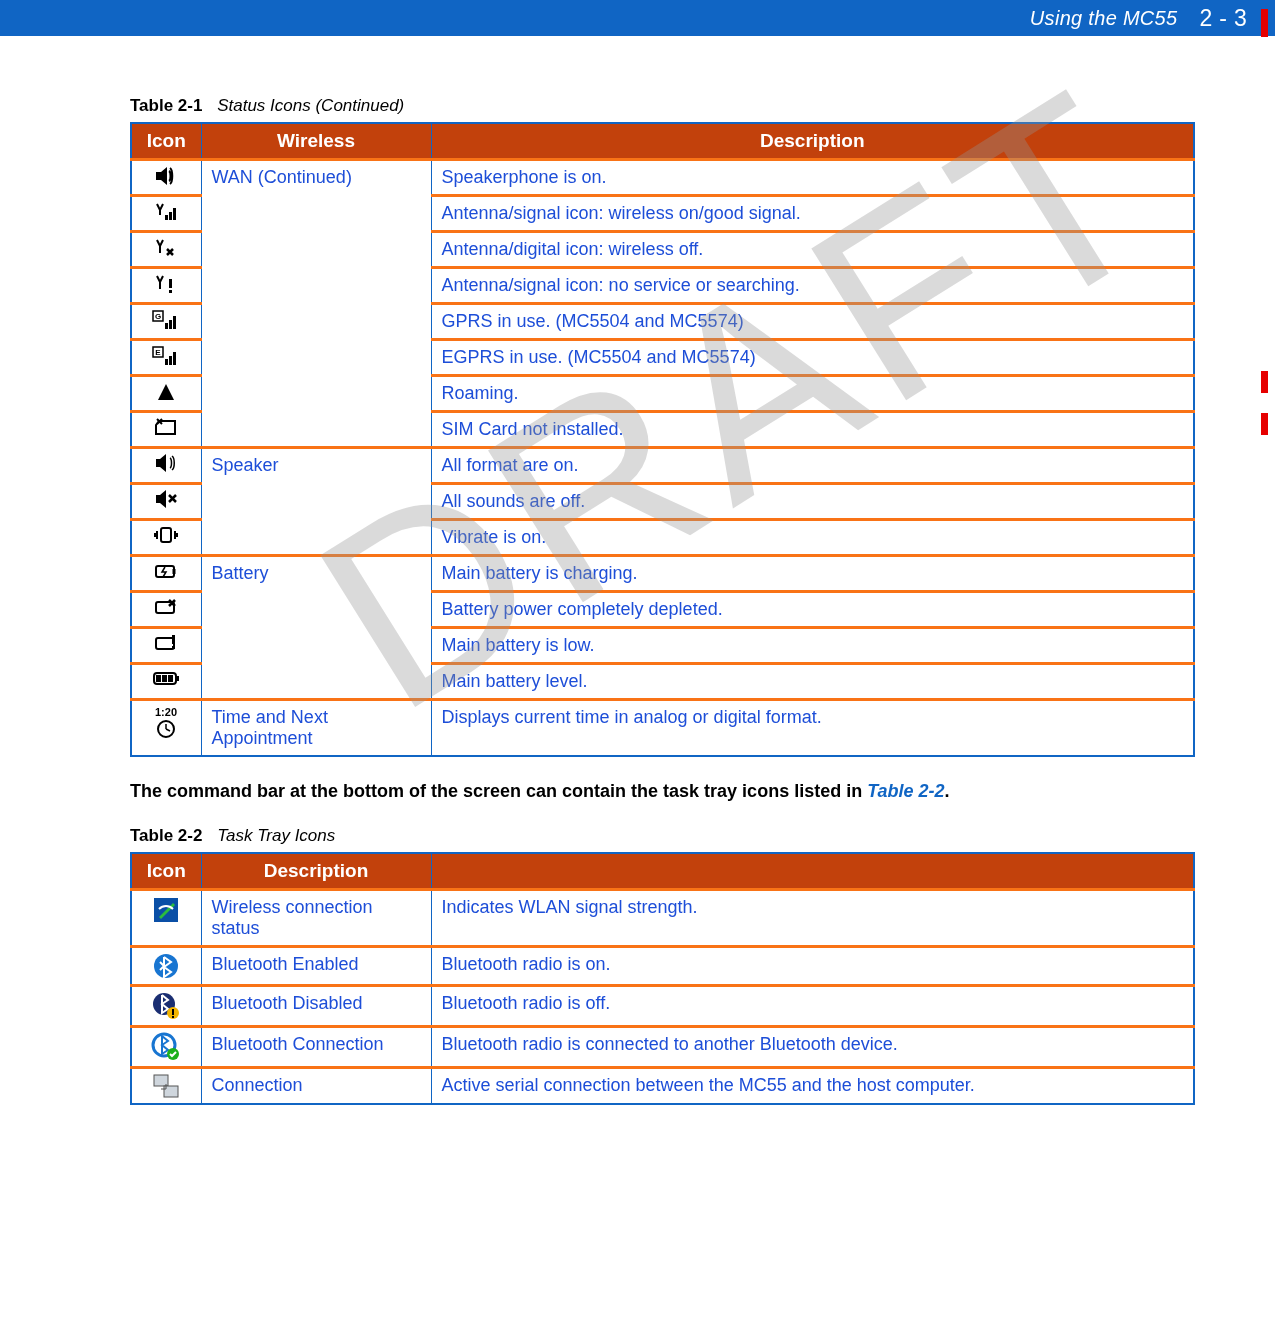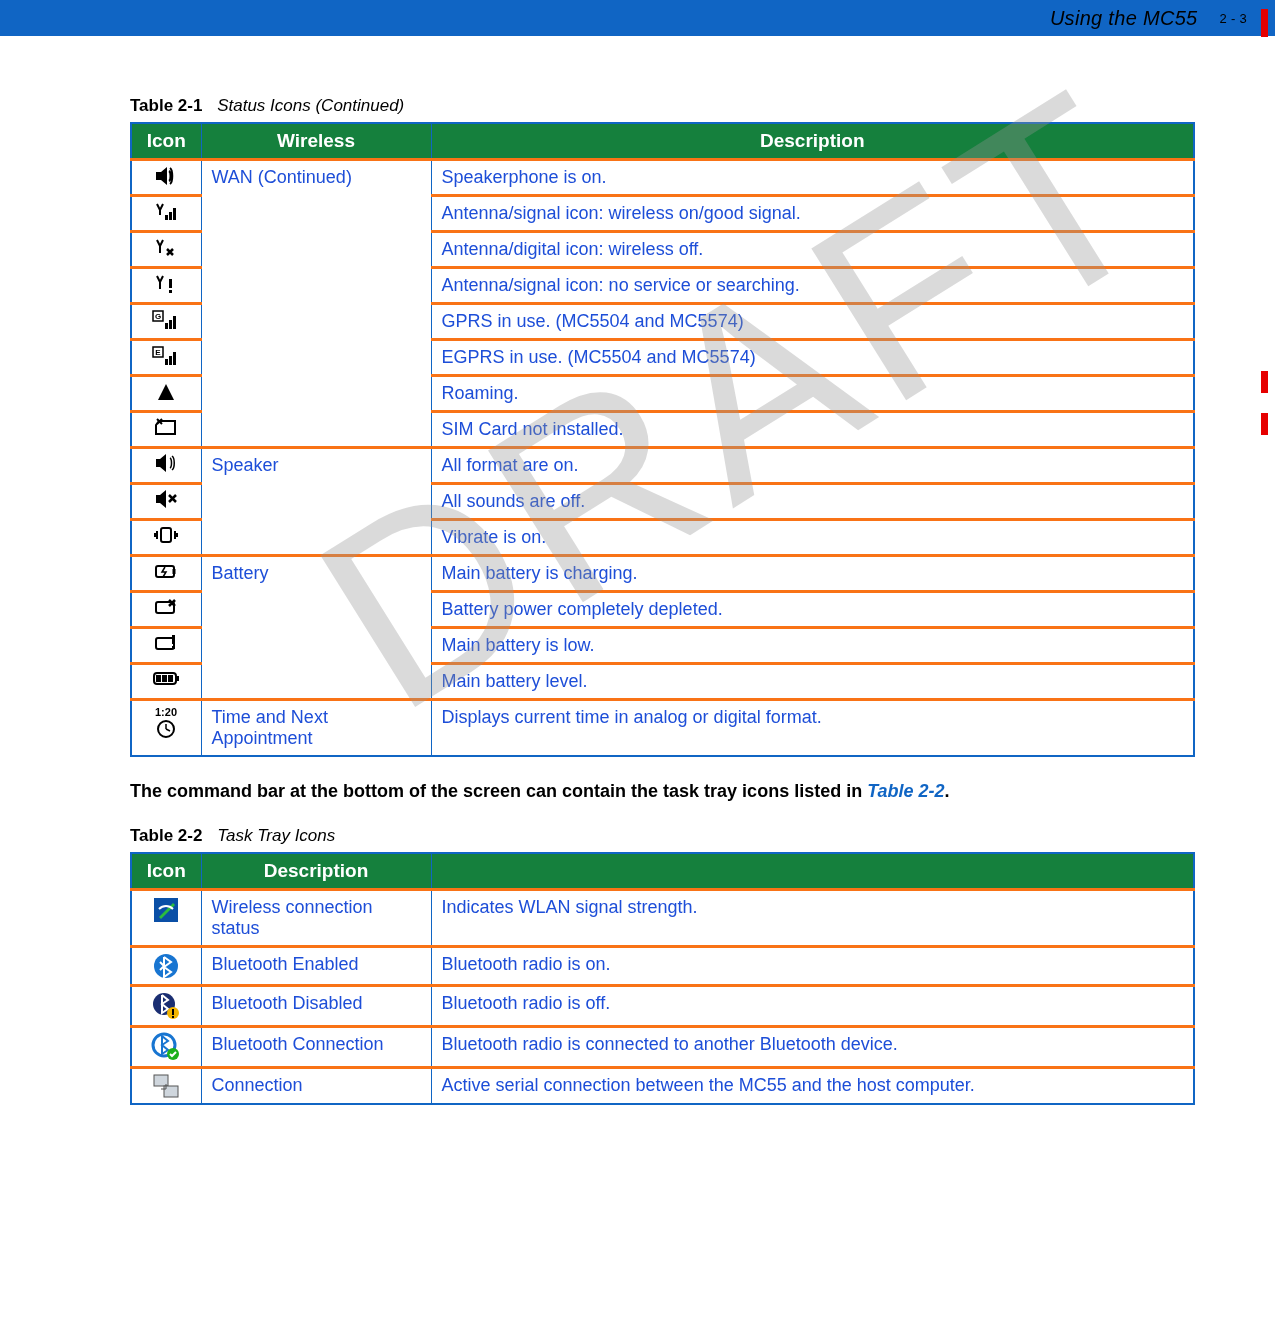--- a/index.html
+++ b/index.html
@@ -7,33 +7,33 @@
     font-family: Arial, Helvetica, sans-serif;
     background: #fff;
     width: 1275px;
     position: relative;
   }
   .page {
     padding: 0 0 40px 0;
   }
   .header-bar {
     background: #1065c4;
-    color: #000000;
+    color: #ffffff;
     height: 36px;
     display: flex;
     align-items: center;
     justify-content: flex-end;
     padding-right: 28px;
     font-size: 20px;
     font-family: Arial, sans-serif;
     font-style: italic;
     letter-spacing: 0.3px;
   }
   .header-title { margin-right: 22px; }
-  .header-pagenum { font-style: normal; font-size: 13px; }
+  .header-pagenum { font-style: normal; font-size: 23px; }
   .revision-mark {
     width: 7px;
     background: #e60000;
     position: absolute;
   }
   .content {
     padding: 60px 80px 20px 130px;
   }
   .table-caption {
     font-family: Arial, sans-serif;
@@ -42,21 +42,21 @@
   }
   .table-caption .tbl-num { font-weight: bold; }
   .table-caption .tbl-title { font-style: italic; margin-left: 10px; }
   table.status-table {
     width: 100%;
     border-collapse: collapse;
     border: 2px solid #1065c4;
     font-size: 18px;
   }
   table.status-table thead th {
-    background: #15803d;
+    background: #c2410c;
     color: #fff;
     font-weight: bold;
     text-align: center;
     padding: 6px 8px;
     border-right: 1px solid #1065c4;
     font-size: 19px;
   }
   table.status-table tbody td {
     border-top: 3px solid #f97316;
     border-right: 1px solid #1065c4;

